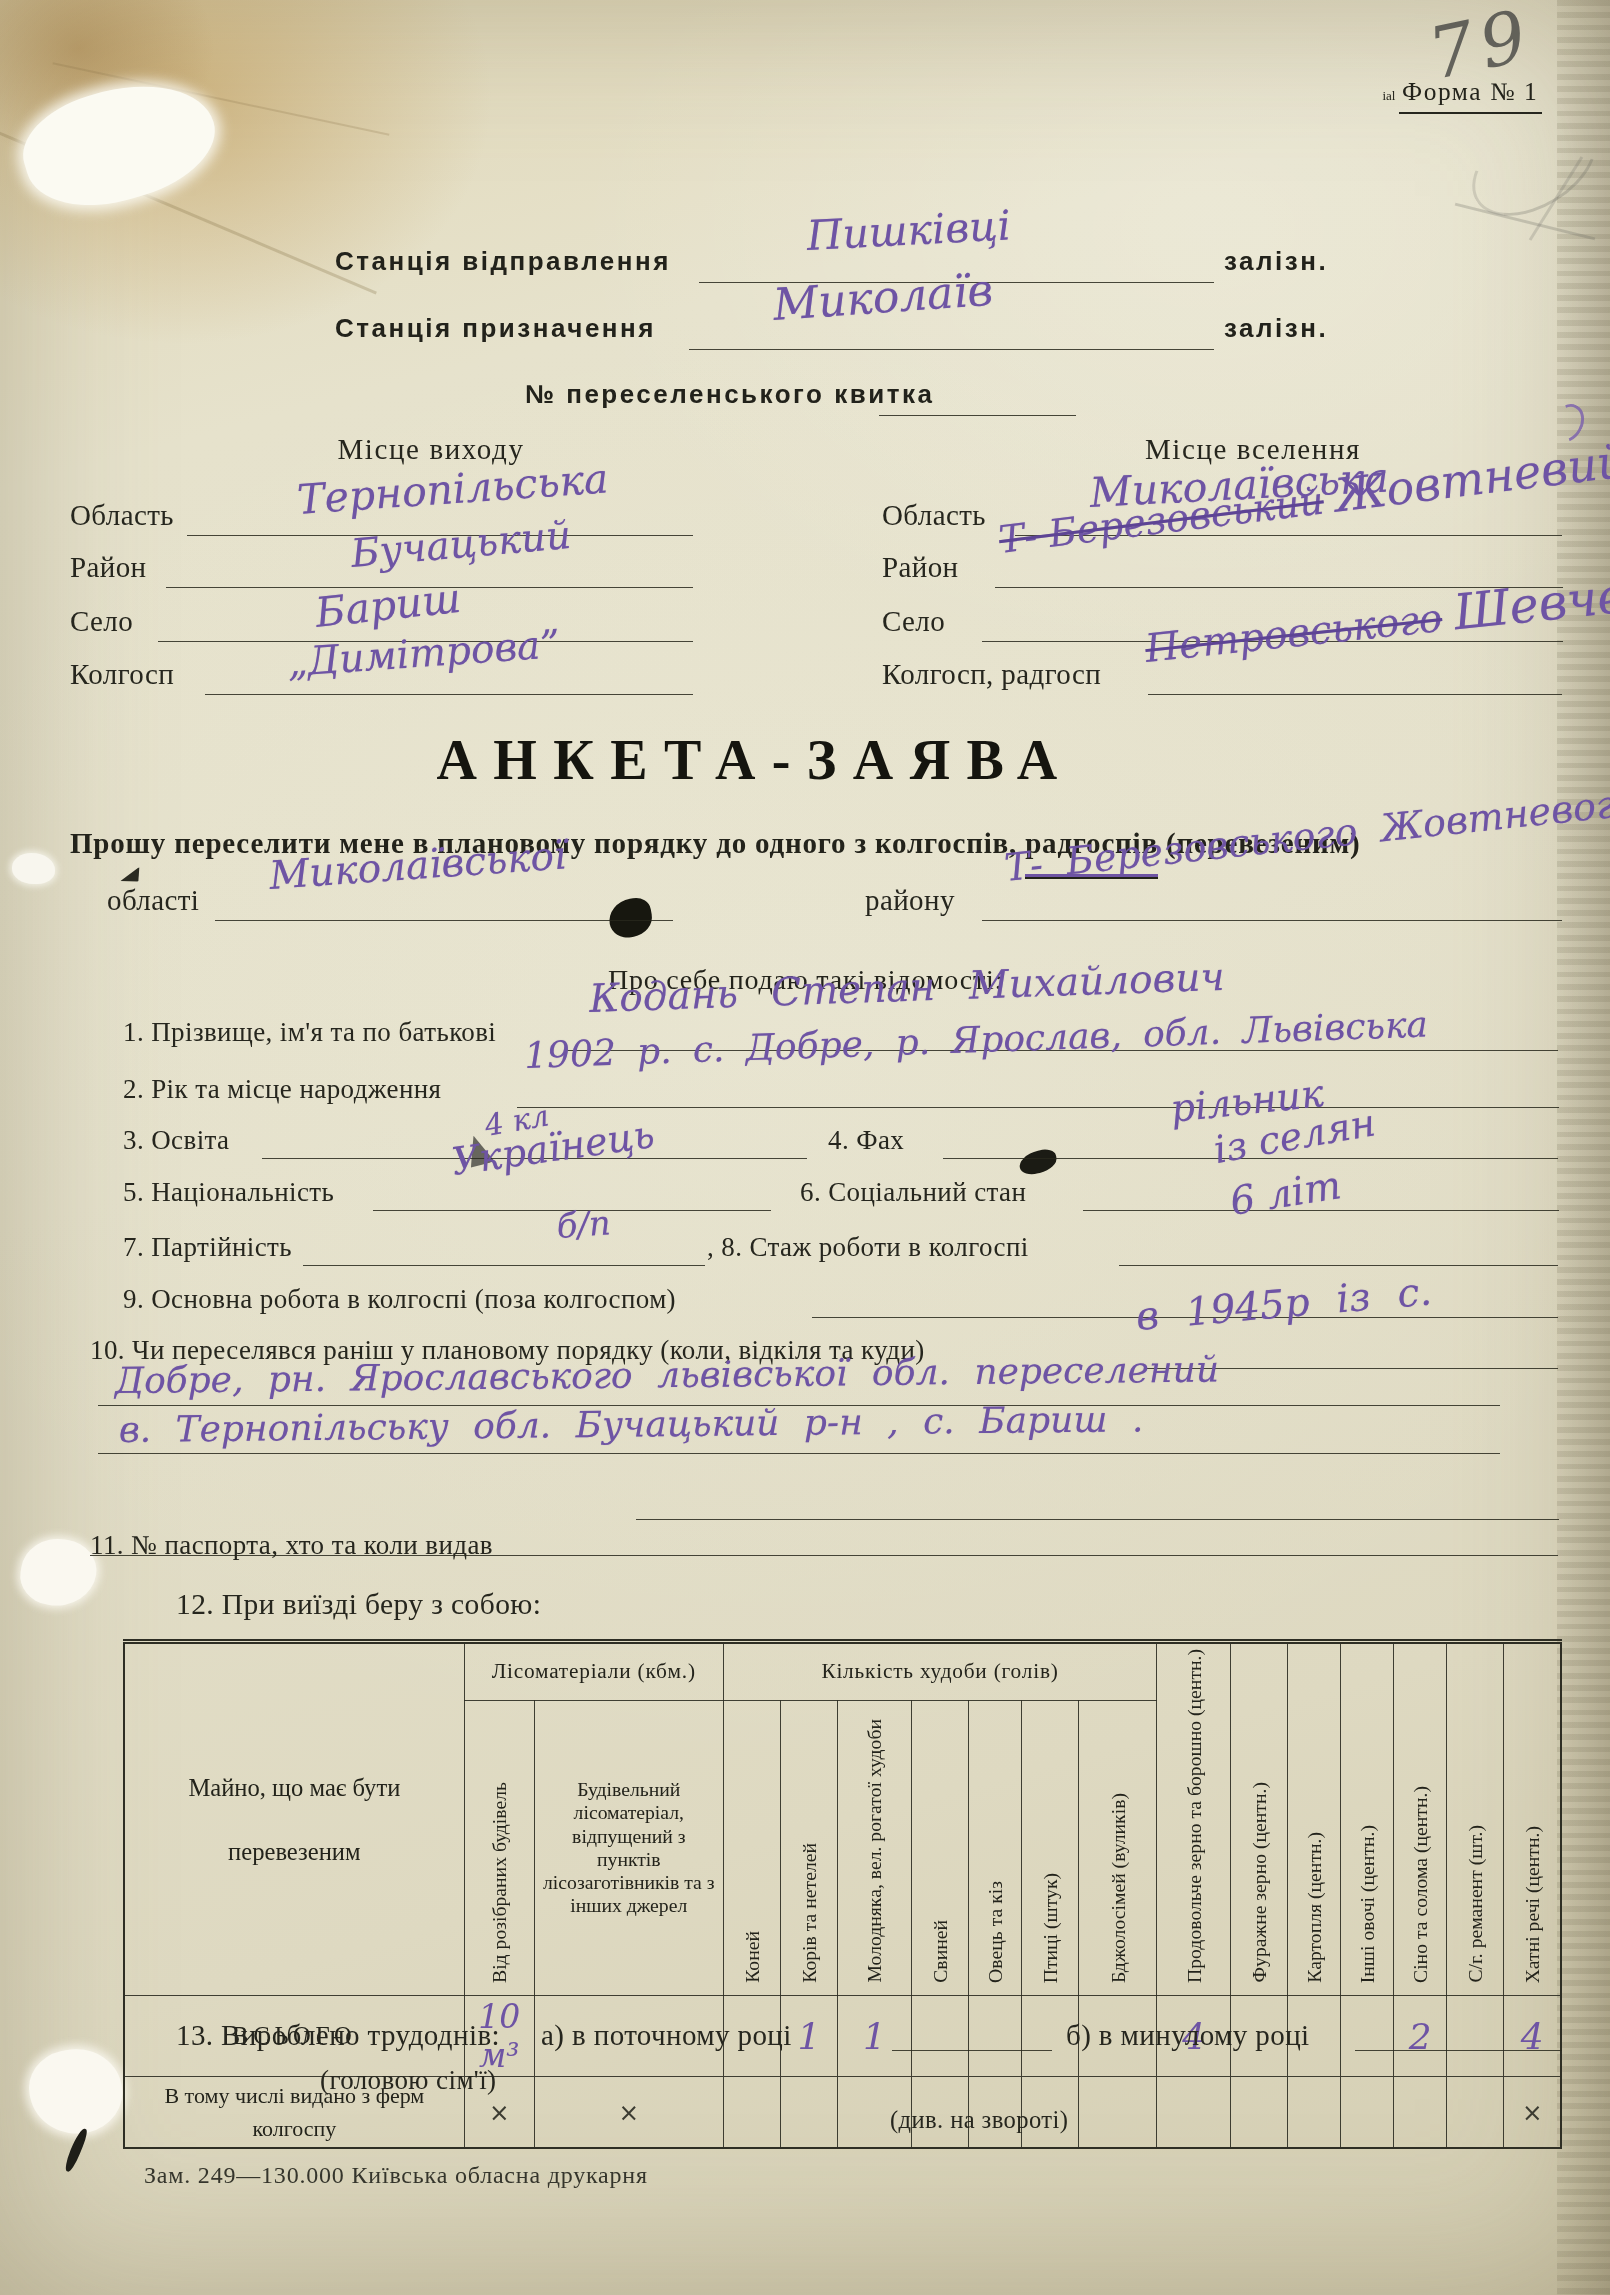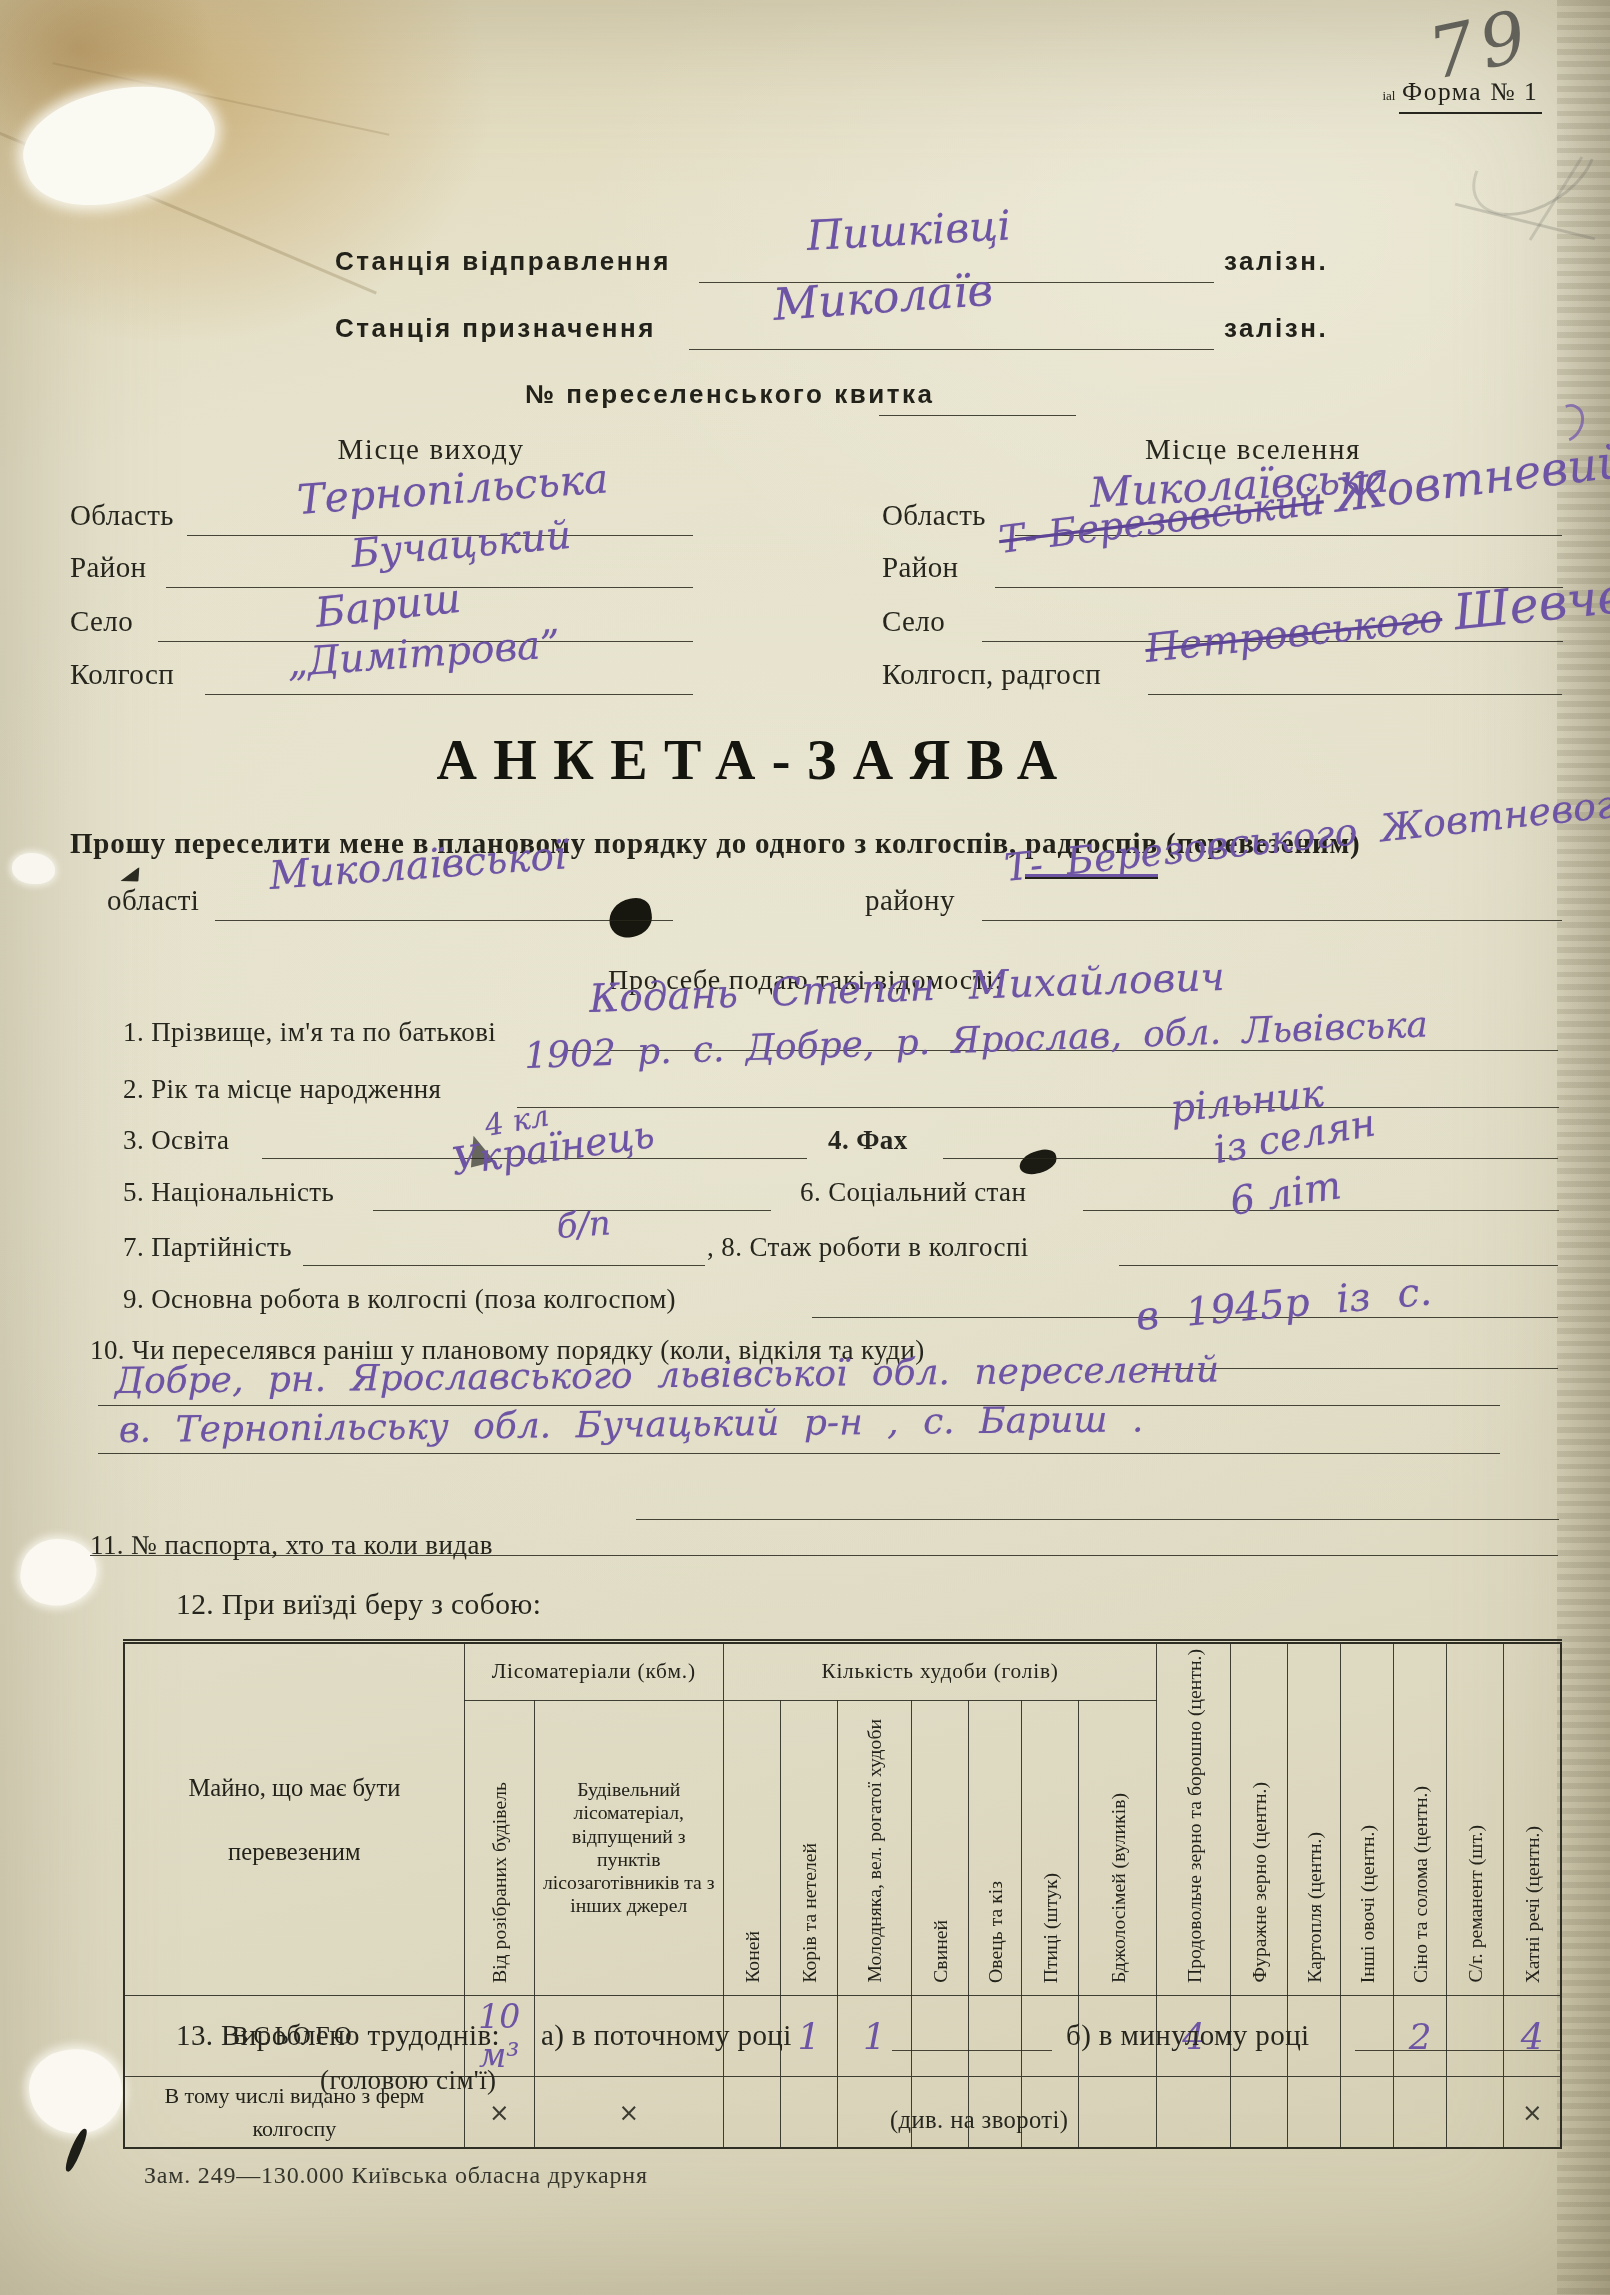--- a/index.html
+++ b/index.html
@@ -142,21 +142,21 @@
   <div class="hw" style="left:590px;top:976px;font-size:39px;transform:rotate(-2deg);word-spacing:21.3px;">Кодань  Степан  Михайлович</div>
 
   <div class="plabel" style="left:123px;top:1074px;">2. Рік та місце народження</div>
   <div class="rule" style="left:517px;top:1107px;width:1042px;"></div>
   <div class="hw" style="left:525px;top:1035px;font-size:36px;transform:rotate(-2deg);word-spacing:9.8px;">1902 р. с. Добре,  р. Ярослав,  обл. Львівська</div>
 
   <div class="plabel" style="left:123px;top:1125px;">3. Освіта</div>
   <div class="rule" style="left:262px;top:1158px;width:545px;"></div>
   <div class="hw" style="left:488px;top:1109px;font-size:29.5px;transform:rotate(-10deg);">4 кл</div>
 
-  <div class="plabel" style="left:828px;top:1125px;font-weight:bold;">4. Фах</div>
+  <div class="plabel" style="left:828px;top:1125px;">4. Фах</div>
   <div class="rule" style="left:943px;top:1158px;width:615px;"></div>
   <div class="hw" style="left:1173px;top:1087px;font-size:38px;transform:rotate(-6deg);">рільник</div>
 
   <div class="plabel" style="left:123px;top:1177px;">5. Національність</div>
   <div class="rule" style="left:373px;top:1210px;width:398px;"></div>
   <div class="hw" style="left:455px;top:1140px;font-size:38px;transform:rotate(-8deg);">Українець</div>
 
   <div class="plabel" style="left:800px;top:1177px;">6. Соціальний стан</div>
   <div class="rule" style="left:1083px;top:1210px;width:476px;"></div>
   <div class="hw" style="left:1218px;top:1128px;font-size:38px;transform:rotate(-10deg);">із селян</div>

